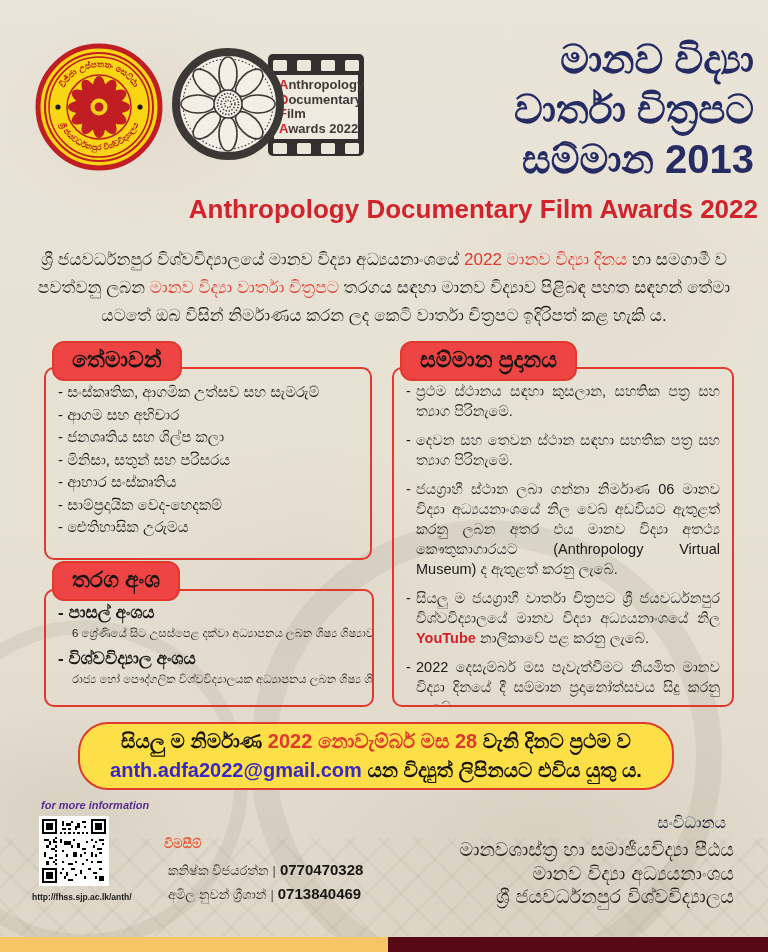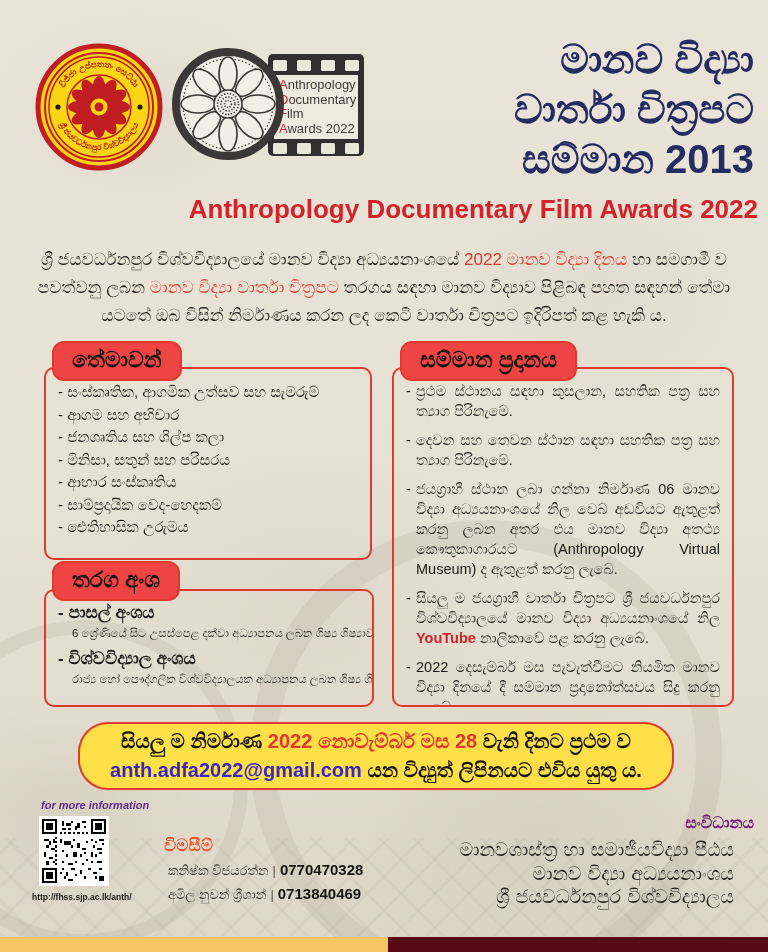--- a/index.html
+++ b/index.html
@@ -28,21 +28,21 @@
 
   
   .univ-logo{position:absolute;left:34px;top:42px;width:130px;height:130px;}
   .adfa-logo{position:absolute;left:172px;top:48px;width:200px;height:118px;}
   .adfa-circle{position:absolute;left:0;top:0;width:112px;height:112px;}
   .filmstrip{position:absolute;left:96px;top:6px;width:96px;height:102px;background:#332f2e;border-radius:5px;
     display:flex;flex-direction:column;justify-content:space-between;padding:6px 5px;box-sizing:border-box;}
   .holes{display:flex;justify-content:space-between;}
   .hole{width:14px;height:11px;background:#ece7db;border-radius:1.5px;}
   .film-label{background:#efeadf;margin:4px 1px;padding:3px 5px;flex:1;display:flex;flex-direction:column;justify-content:center;}
-  .film-line{font-size:13px;font-weight:normal;line-height:14.5px;color:#3e3a38;letter-spacing:0;white-space:nowrap;}
+  .film-line{font-size:13px;font-weight:bold;line-height:14.5px;color:#3e3a38;letter-spacing:0;white-space:nowrap;}
   .film-line .fl{color:#ce2127;}
 
   .main-title{position:absolute;right:14px;top:34px;text-align:right;color:#252b63;font-weight:bold;
     font-size:40px;line-height:50px;letter-spacing:0;}
   .sub-title{position:absolute;right:10px;top:194px;color:#d2232a;font-weight:bold;font-size:26px;white-space:nowrap;}
 
   
   .intro{position:absolute;left:28px;top:246px;width:712px;text-align:center;font-size:17px;line-height:28px;color:#1c1a18;font-weight:500;}
   .red{color:#e0392d;}
 
@@ -74,28 +74,28 @@
     border-radius:30px;display:flex;flex-direction:column;justify-content:center;text-align:center;
     font-size:20px;font-weight:bold;line-height:29px;color:#17140f;}
   .email{color:#3a28c4;font-weight:bold;text-decoration:none;}
 
   
   .more-info{position:absolute;left:41px;top:799px;font-size:11px;font-weight:bold;font-style:italic;color:#5b2d8e;}
   .qr{position:absolute;left:39px;top:816px;width:70px;height:70px;background:#fff;padding:3px;box-sizing:border-box;}
   .qr svg{width:100%;height:100%;}
   .site-url{position:absolute;left:32px;top:892px;font-size:8.5px;font-weight:bold;color:#1c1a18;}
 
-  .inquiries-label{position:absolute;left:164px;top:836px;font-size:17px;font-weight:bold;color:#e4572e;
+  .inquiries-label{position:absolute;left:164px;top:836px;font-size:13px;font-weight:bold;color:#e4572e;
     text-shadow:0 0 1px #fff;}
   .contacts{position:absolute;left:168px;top:858px;}
   .contact-line{font-size:13px;color:#2a2724;line-height:23px;white-space:nowrap;}
   .contact-line .phone{font-weight:bold;font-size:15px;color:#171513;}
   .contact-line .sep{margin:0 4px;color:#55504a;}
 
-  .organizer-label{position:absolute;right:14px;top:814px;font-size:16px;font-weight:bold;color:#701a75;}
+  .organizer-label{position:absolute;right:42px;top:814px;font-size:16px;font-weight:normal;color:#0f172a;}
   .organizer{position:absolute;right:34px;top:838px;text-align:right;font-family:"DejaVu Serif","Liberation Serif",serif;
     font-size:19px;line-height:23.5px;color:#26231f;}
 
   .bottom-bar{position:absolute;left:0;bottom:0;width:768px;height:15px;display:flex;}
   .bar-left{width:388px;height:100%;}
   .bar-right{flex:1;height:100%;}
 </style>
 </head>
 <body>
 

